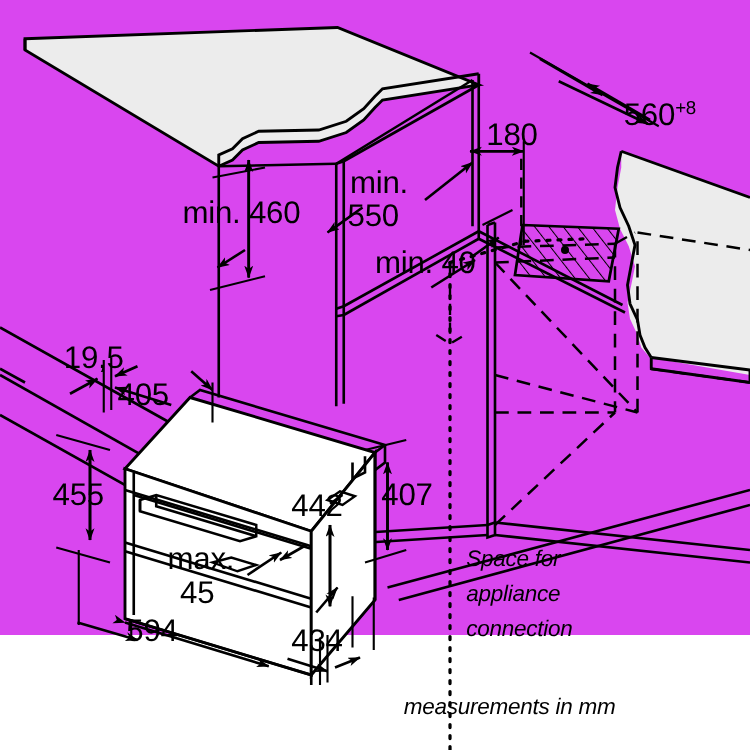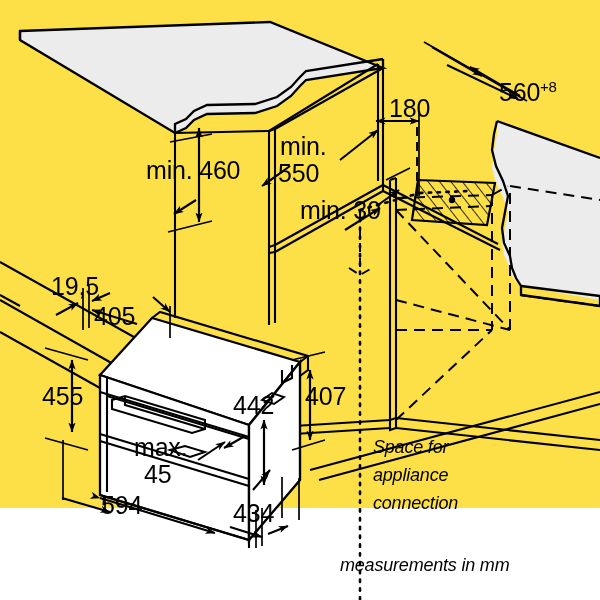--- a/index.html
+++ b/index.html
@@ -1,18 +1,18 @@
 <!DOCTYPE html>
 <html><head>
 <meta charset="utf-8">
 <style>
   html,body{margin:0;padding:0;background:#ffffff;}
   body{width:600px;height:600px;overflow:hidden;
        font-family:"Liberation Sans","DejaVu Sans",sans-serif;}
-  #stage{position:relative;width:600px;height:508px;background:#fde047;}
+  #stage{position:relative;width:600px;height:508px;background:#d946ef;}
   svg#drawing{position:absolute;left:0;top:0;width:600px;height:600px;display:block;}
   .lbl{position:absolute;color:#000;font-family:"Liberation Sans","DejaVu Sans",sans-serif;
        white-space:pre;line-height:1.06;letter-spacing:-0.2px;}
   .dim{font-size:25px;}
   .note{font-size:18px;font-style:italic;}
   .sup{font-size:15px;vertical-align:super;letter-spacing:-0.3px;}
 </style>
 </head>
 <body>
 
@@ -242,21 +242,21 @@
     <span>560</span><span class="sup">+8</span>
   </div>
 
   <div class="lbl dim" style="left:389px;top:95px;text-align:right;">180</div>
 
   <div class="lbl dim" style="left:146px;top:157px;">min. 460</div>
 
   <div class="lbl dim" style="left:280px;top:133px;">min.</div>
   <div class="lbl dim" style="left:278px;top:160px;">550</div>
 
-  <div class="lbl dim" style="left:300px;top:197px;">min. 30</div>
+  <div class="lbl dim" style="left:300px;top:197px;">min. 40</div>
 
   <div class="lbl dim" style="left:51px;top:273px;">19,5</div>
 
   <div class="lbl dim" style="left:94px;top:303px;">405</div>
 
   <div class="lbl dim" style="left:42px;top:383px;">455</div>
 
   <div class="lbl dim" style="left:134px;top:434px;">max.</div>
   <div class="lbl dim" style="left:144px;top:461px;">45</div>
 
@@ -265,15 +265,15 @@
   <div class="lbl dim" style="left:305px;top:383px;">407</div>
 
   <div class="lbl dim" style="left:101px;top:492px;">594</div>
 
   <div class="lbl dim" style="left:233px;top:500px;">434</div>
 
   <div class="lbl note" style="left:373px;top:438px;">Space for</div>
   <div class="lbl note" style="left:373px;top:466px;">appliance</div>
   <div class="lbl note" style="left:373px;top:494px;">connection</div>
 
-  <div class="lbl note" style="left:323px;top:556px;margin-left:17px;">measurements in mm</div>
+  <div class="lbl note" style="left:323px;top:556px;">measurements in mm</div>
 
 </div>
 
 </body></html>

